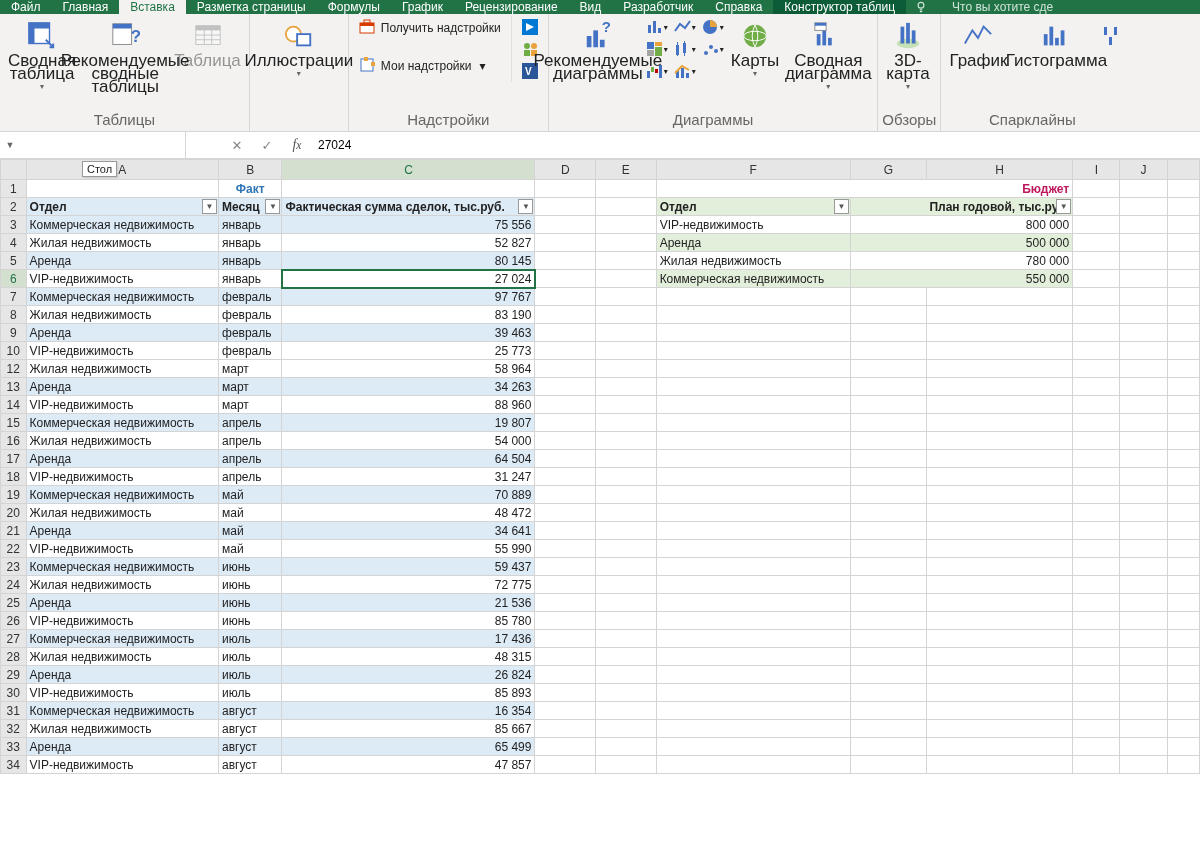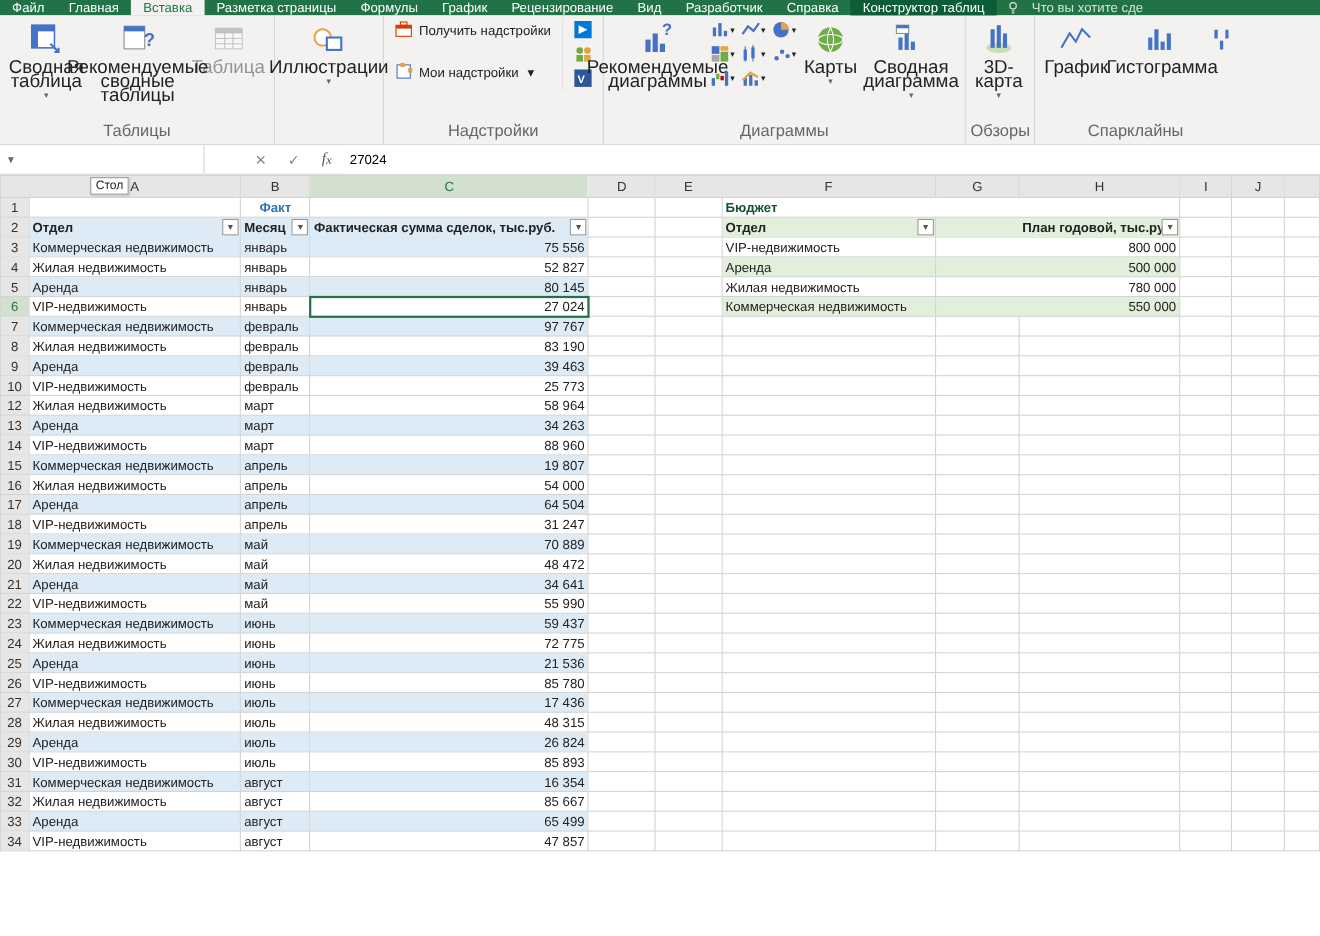--- a/index.html
+++ b/index.html
@@ -1,21 +1,21 @@
 <!DOCTYPE html>
 <html><head>
 <meta charset="utf-8">
 <style>
 html,body{margin:0;padding:0;font-family:"Segoe UI",Arial,sans-serif;font-size:12px;color:#222;background:#fff;user-select:none;overflow:hidden}
 *{box-sizing:border-box}
 .tabbar{background:#217346;height:14px;display:flex;align-items:stretch;color:#fff;font-size:12px}
 .tabbar .tab{padding:4px 11px;cursor:pointer;display:flex;align-items:center}
 .tabbar .tab.active{background:#f3f2f1;color:#217346}
 .tabbar .tab.special{background:#0d5c38}
-.tabbar .tell{flex:1;min-width:0;display:flex;align-items:center;gap:10px;padding:0 8px;color:#cfe4d8}
+.tabbar .tell{flex:1;min-width:0;display:flex;align-items:center;gap:24px;padding:0 8px;color:#cfe4d8}
 .tabbar .tell svg{flex-shrink:0}
 .ribbon{background:#f3f2f1;border-bottom:1px solid #d6d6d6;height:118px;display:flex;overflow:hidden}
 .group{display:flex;flex-direction:column;align-items:stretch;border-right:1px solid #d6d6d6;padding:2px 4px 0}
 .group .body{flex:1;display:flex;align-items:flex-start}
 .group .caption{text-align:center;font-size:15px;color:#666;padding:2px 0 3px}
 .bigbtn{display:flex;flex-direction:column;align-items:center;justify-content:flex-start;padding:4px 4px 0;min-width:46px;max-width:90px;cursor:pointer;text-align:center;line-height:13px;gap:2px}
 .bigbtn.disabled{opacity:.45;cursor:default}
 .bigbtn .ico{width:32px;height:32px;display:flex;align-items:center;justify-content:center}
 .bigbtn .lbl{font-size:17px}
 .bigbtn .dd{font-size:8px;color:#666;margin-top:-2px}
@@ -34,21 +34,21 @@
 .gridwrap{position:relative;height:680px;overflow:hidden;background:#fff}
 .tooltip{position:absolute;left:82px;top:2px;background:#fff;border:1px solid #999;padding:1px 4px;font-size:11px;box-shadow:1px 1px 2px rgba(0,0,0,.15);z-index:5}
 table.sheet{border-collapse:collapse;table-layout:fixed}
 table.sheet th,table.sheet td{border:1px solid #d4d4d4;height:18px;padding:0 3px;overflow:hidden;white-space:nowrap;font-size:12px;background:#fff}
 table.sheet th{background:#e6e6e6;font-weight:normal;text-align:center;color:#333}
 table.sheet th.colh{height:20px}
 table.sheet th.rowh{width:26px;text-align:center}
 table.sheet th.colh.sel,table.sheet th.rowh.sel{background:#d3e0cf;color:#217346}
 .corner{width:26px;background:#e6e6e6;border:1px solid #d4d4d4}
 .title-fact{color:#2f75b5;font-weight:bold;font-size:16px;text-align:center}
-.title-budget{color:#14532d;font-weight:bold;font-size:16px;text-align:left}
+.title-budget{color:#be185d;font-weight:bold;font-size:16px;text-align:right}
 .t1-head{background:#ddebf7!important;font-weight:bold;position:relative}
 .t1-a{background:#ddebf7!important}
 .t1-b{background:#fff!important}
 .t2-head{background:#e2efda!important;font-weight:bold;position:relative}
 .t2-a{background:#e2efda!important}
 .t2-b{background:#fff!important}
 .num{text-align:right}
 .flt{position:absolute;right:1px;top:1px;width:15px;height:15px;border:1px solid #999;background:#fff;display:flex;align-items:center;justify-content:center;font-size:8px;color:#555;cursor:pointer}
 td.selcell{outline:2px solid #217346;outline-offset:-1px;background:#fff!important}
 </style>

